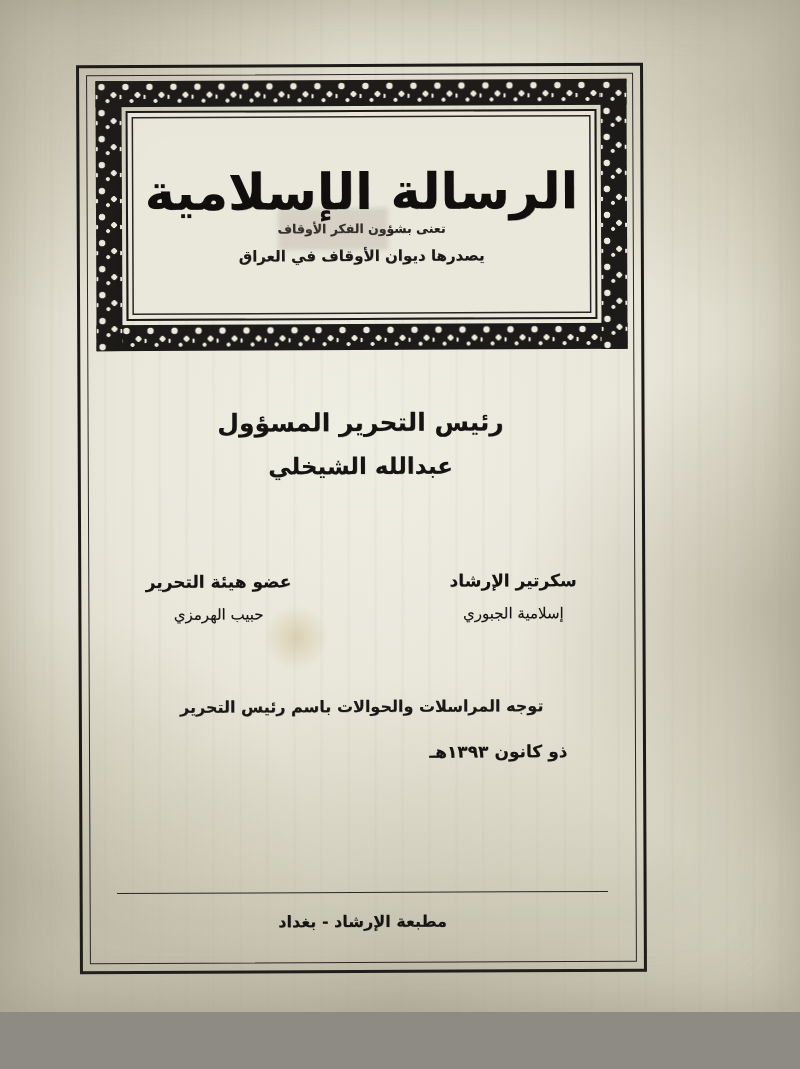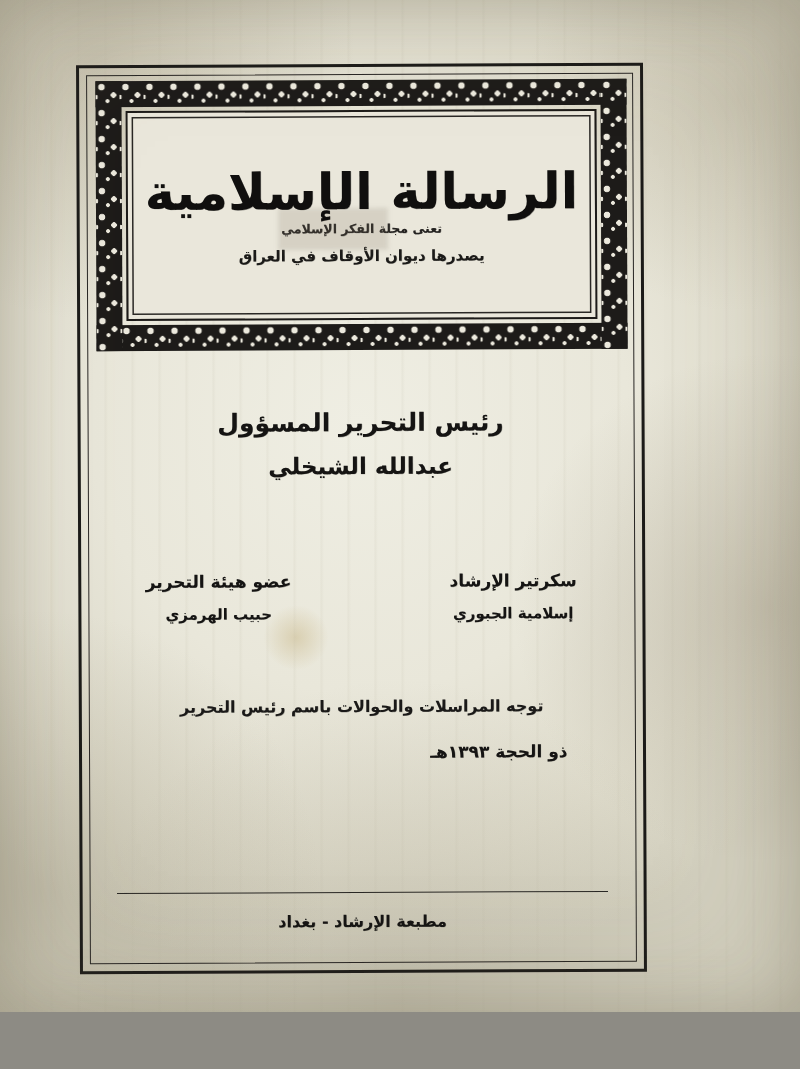--- a/index.html
+++ b/index.html
@@ -198,21 +198,21 @@
   .staff-col {
     text-align: center;
   }
   .staff-role {
     font-size: 17px;
     font-weight: bold;
   }
   .staff-person {
     margin-top: 14px;
     font-size: 15px;
-    font-weight: bold;
+    font-weight: normal;
   }
 
   .notice {
     margin-top: 74px;
     font-size: 16px;
     font-weight: bold;
     color: #1a1918;
   }
 
   .dates {
@@ -263,21 +263,21 @@
 
   <div class="masthead">
     <div class="orn-band orn-top"></div>
     <div class="orn-band orn-bottom"></div>
     <div class="orn-band orn-left"></div>
     <div class="orn-band orn-right"></div>
 
     <div class="masthead-plate">
       <div class="ink-blotch"></div>
       <div class="journal-title printed">الرسالة الإسلامية</div>
-      <div class="subtitle-2 printed">تعنى مجلة الفكر الإسلامي</div>
+      <div class="subtitle-2 printed">تعنى بشؤون الفكر الأوقاف</div>
       <div class="subtitle-3 printed">يصدرها ديوان الأوقاف في العراق</div>
     </div>
   </div>
 
   <div class="body-area">
     <div class="editor-title printed">رئيس التحرير المسؤول</div>
     <div class="editor-name printed">عبدالله الشيخلي</div>
 
     <div class="staff">
       <div class="staff-col">
@@ -286,21 +286,21 @@
       </div>
       <div class="staff-col">
         <div class="staff-role printed">عضو هيئة التحرير</div>
         <div class="staff-person printed">حبيب الهرمزي</div>
       </div>
     </div>
 
     <div class="notice printed">توجه المراسلات والحوالات باسم رئيس التحرير</div>
 
     <div class="dates">
-      <div class="printed">ذو الحجة ١٣٩٣هـ</div>
+      <div class="printed">ذو كانون ١٣٩٣هـ</div>
     </div>
 
     <div class="rule"></div>
 
     <div class="imprint printed">مطبعة الإرشاد - بغداد</div>
   </div>
 
   <div class="edge-shadow"></div>
 </div>
 

